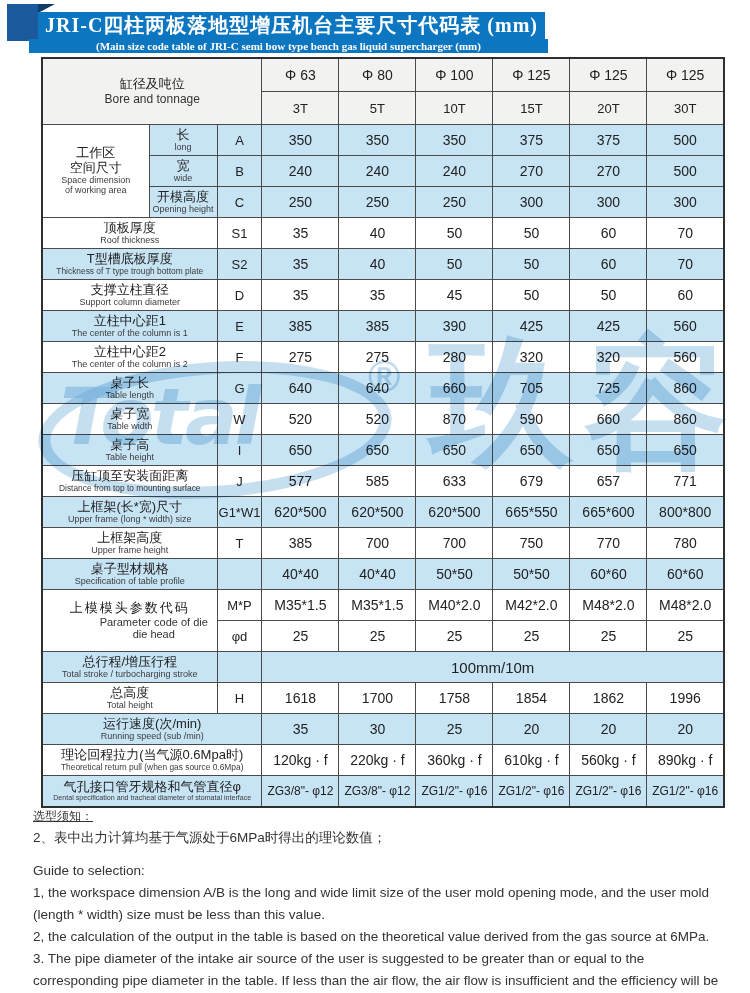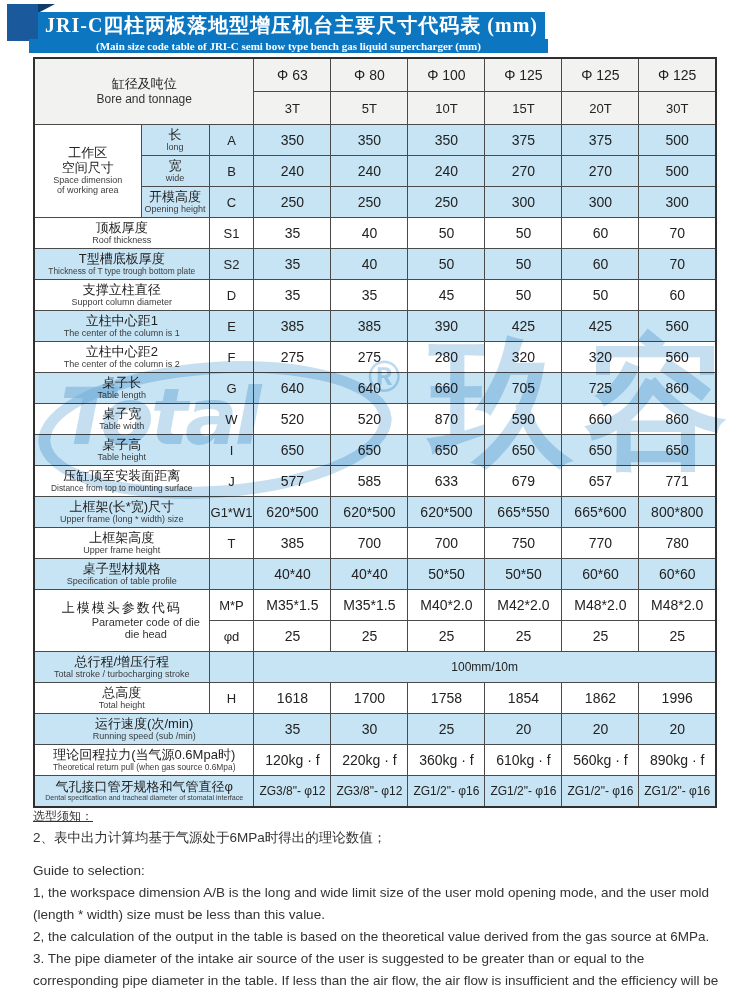--- a/index.html
+++ b/index.html
@@ -17,42 +17,42 @@
   .banner-main{position:absolute;left:38px;top:12px;width:507px;height:27px;background:#0d76c0;
     display:flex;align-items:center;justify-content:center;}
   .banner-main span{color:#fff;font-family:"Liberation Serif","DejaVu Serif",serif;
     font-weight:bold;font-size:20px;letter-spacing:1px;white-space:nowrap;}
   .banner-sub{position:absolute;left:29px;top:39px;width:519px;height:14px;background:#0d76c0;
     display:flex;align-items:center;justify-content:center;}
   .banner-sub span{color:#fff;font-family:"Liberation Serif","DejaVu Serif",serif;
     font-weight:bold;font-size:11px;white-space:nowrap;}
 
   
-  .table-wrap{position:absolute;left:33px;top:57px;}
+  .table-wrap{position:absolute;left:41px;top:57px;}
   table.spec{border-collapse:collapse;table-layout:fixed;border:2px solid #2f2f2f;background:#fff;}
   table.spec td{border:1px solid #4a4a4a;text-align:center;vertical-align:middle;
     padding:0 1px;overflow:hidden;}
   col.c-lbl1{width:107px;} col.c-lbl2{width:68px;} col.c-code{width:42px;}
   col.c-val{width:77px;}
   tr.hrow td{height:32px;background:#f2f2f0;}
   tr.body td{height:30px;}
   tr.blue td{background:#c7e4f4;}
   tr.white td{background:#ffffff;}
   td.force-white{background:#ffffff !important;}
   .zh{font-size:13px;color:#222;line-height:1.15;}
   .zh-sp{letter-spacing:2px;}
   .en{font-size:9px;color:#3c3c3c;line-height:1.1;}
   .en-s{font-size:8.4px;}
   .en-xs{font-size:7.1px;}
   .en-md{font-size:12px;color:#333;}
   td.code{font-size:13px;color:#222;}
   td.val{font-size:14px;color:#222;}
   td.bore{font-size:14px;color:#222;}
   td.ton{font-size:13px;color:#222;}
-  td.merged-val{font-size:12px;color:#222;}
+  td.merged-val{font-size:15px;color:#222;}
 
   
   .watermark{position:absolute;left:0;top:0;width:750px;height:993px;
     pointer-events:none;z-index:3;mix-blend-mode:multiply;}
   .wm-ellipse{position:absolute;left:38px;top:362px;width:330px;height:112px;
     border:12px solid rgba(150,195,228,0.55);border-radius:50%;transform:rotate(-4deg);}
   .wm-script{position:absolute;left:60px;top:372px;font-size:78px;font-style:italic;
     font-weight:bold;color:rgba(150,195,228,0.55);letter-spacing:-3px;
     font-family:"DejaVu Sans",sans-serif;}
   .wm-reg{position:absolute;left:368px;top:352px;font-size:44px;font-weight:bold;

